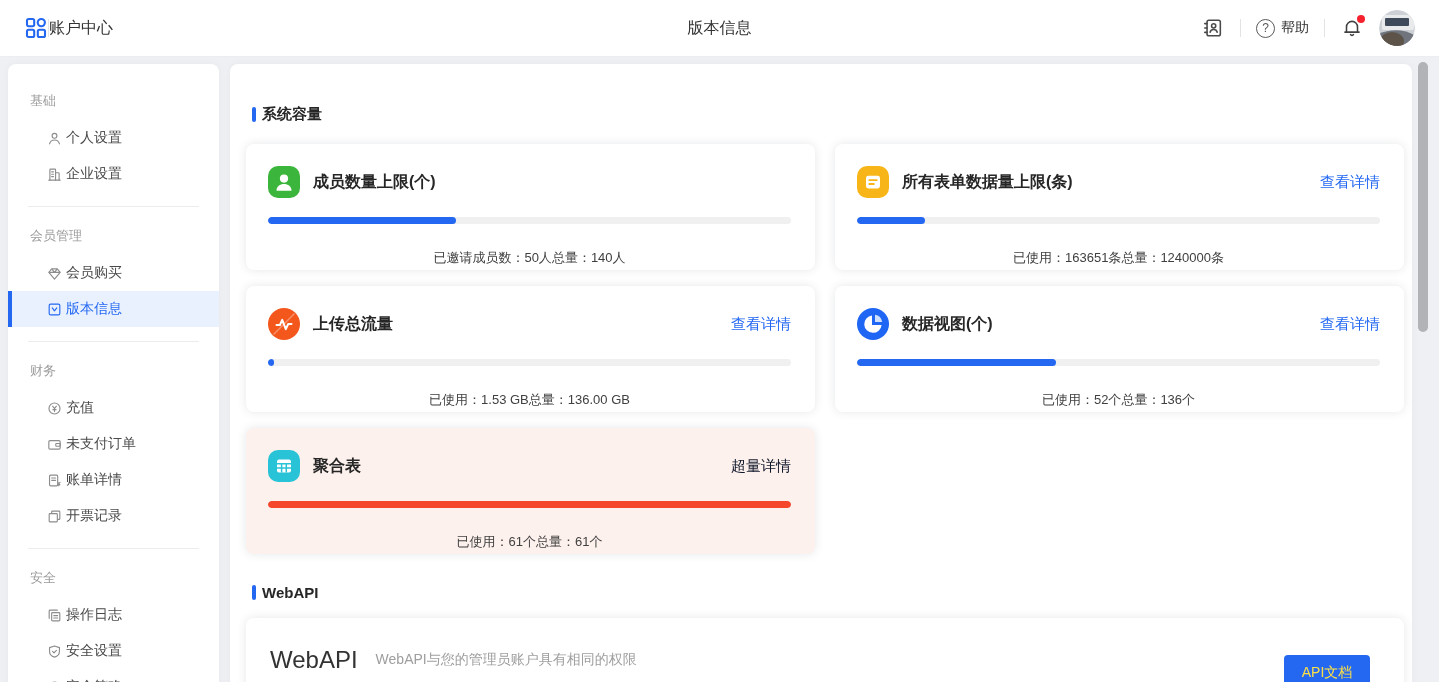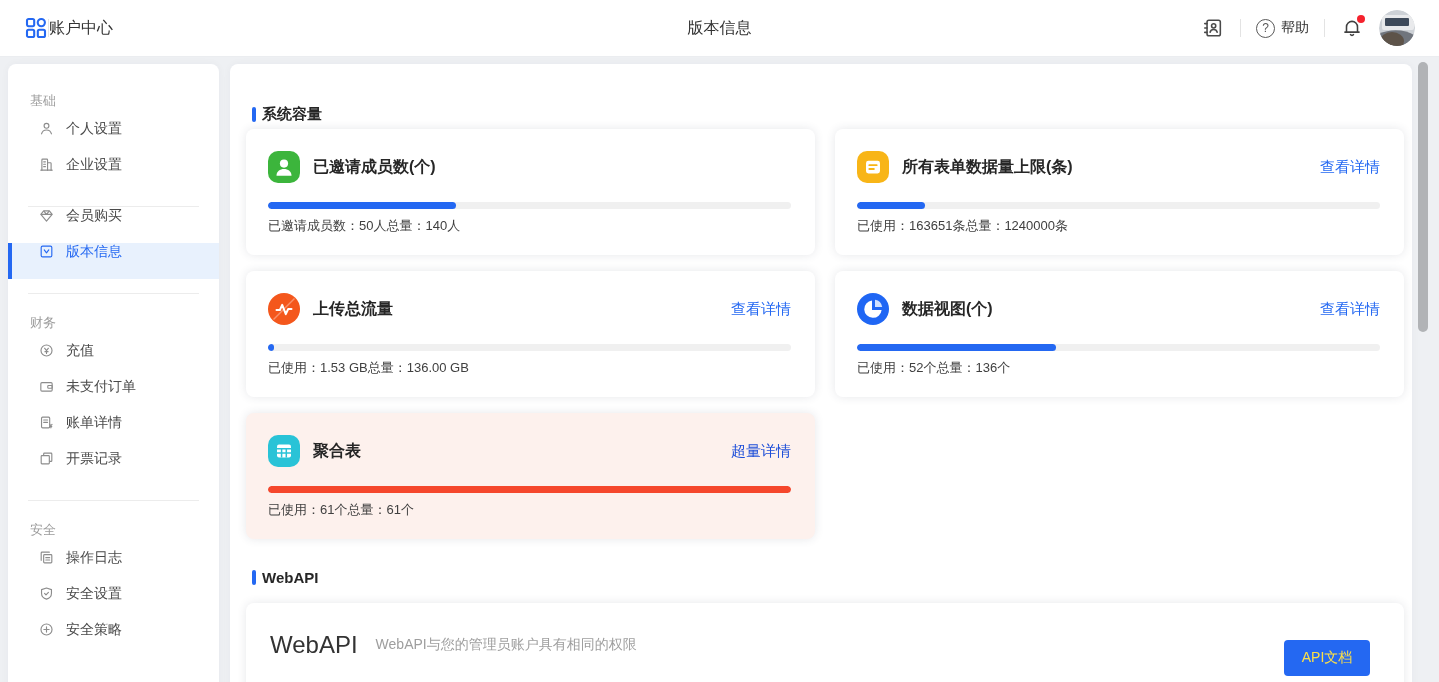--- a/index.html
+++ b/index.html
@@ -16,40 +16,40 @@
 .hicon{display:flex;align-items:center;justify-content:center;width:24px;height:24px;cursor:pointer}
 .help{display:flex;align-items:center;gap:6px;font-size:14px;color:#333;cursor:pointer}
 .qmark{width:19px;height:19px;border:1.5px solid #595959;border-radius:50%;display:flex;align-items:center;justify-content:center;font-size:12px;color:#595959}
 .bell-wrap{position:relative;cursor:pointer}
 .bell-dot{position:absolute;top:-1px;right:-1px;width:8px;height:8px;border-radius:50%;background:#f5222d}
 .avatar{width:36px;height:36px;border-radius:50%;overflow:hidden;cursor:pointer;flex:none}
 
 
 .sidebar{position:absolute;left:8px;top:64px;width:211px;height:700px;background:#fff;border-radius:8px;padding-top:8px;box-shadow:0 0 8px rgba(50,60,80,.04)}
 .side-section-title{font-size:13px;color:#9c9c9c;padding:20px 22px 10px}
-.side-item{display:flex;align-items:flex-start;gap:11px;height:36px;padding-left:30px;font-size:14px;color:#4a4a4a;cursor:pointer;position:relative}
+.side-item{display:flex;align-items:center;gap:3px;height:36px;padding-left:38px;font-size:14px;color:#4a4a4a;cursor:pointer;position:relative}
 .side-item svg{width:17px;height:17px;flex:none}
 .side-item.active{background:#e8f1fd;color:#2468f2}
 .side-item.active::before{content:"";position:absolute;left:0;top:0;width:4px;height:100%;background:#2468f2}
 .side-div{height:1px;background:#ececec;margin:14px 20px 0}
 
 
 .main{position:absolute;left:230px;top:64px;width:1182px;height:700px;background:#fff;border-radius:8px;padding:42px 8px 0 16px;box-shadow:0 0 8px rgba(50,60,80,.04)}
-.section-head{display:flex;align-items:center;gap:6px;margin-left:6px;height:16px;margin-bottom:7px}
+.section-head{display:flex;align-items:center;gap:6px;margin-left:6px;height:16px;margin-bottom:22px}
 .section-bar{width:4px;height:15px;border-radius:2px;background:#2468f2;flex:none}
 .section-title{font-size:15px;font-weight:bold;color:#262626}
 .cards{display:flex;flex-wrap:wrap;gap:16px 20px;width:1158px}
 .card{width:569px;height:126px;background:#fff;border-radius:8px;box-shadow:0 0 10px rgba(50,60,80,.12);padding:22px 24px 0 22px}
 .card-top{display:flex;align-items:center}
 .cicon{width:32px;height:32px;margin-right:13px;flex:none}
 .card-title{font-size:16px;font-weight:bold;color:#262626}
 .card-link{margin-left:auto;font-size:15px;color:#2468f2;cursor:pointer}
 .bar{margin-top:19px;height:7px;border-radius:4px;background:#f0f0f0;overflow:hidden}
 .bar-fill{height:100%;border-radius:4px;background:#2468f2}
-.card-labels{display:flex;justify-content:flex-start;margin-top:8px;font-size:13px;color:#404040}
+.card-labels{display:flex;justify-content:center;margin-top:25px;font-size:13px;color:#404040}
 .webapi-head{margin-top:30px;margin-bottom:18px}
 .webapi-card{width:1158px;height:150px;background:#fff;border-radius:8px;box-shadow:0 0 10px rgba(50,60,80,.12);display:flex;align-items:flex-start;padding:0 34px 0 24px}
 .webapi-left{display:flex;align-items:center;margin-top:28px}
 .webapi-title{font-size:24px;color:#333}
 .webapi-desc{font-size:14px;color:#9e9e9e;margin-left:18px}
 .api-btn{width:86px;height:36px;background:#2468f2;color:#fde047;font-size:14px;border:none;border-radius:4px;margin-left:auto;margin-top:37px;cursor:pointer;font-family:inherit}
 
 
 .scroll-thumb{position:absolute;left:1418px;top:62px;width:10px;height:270px;border-radius:5px;background:#b1b3b6;cursor:pointer;z-index:6}
 </style>
@@ -127,20 +127,21 @@
     <svg viewBox="0 0 24 24" fill="none" stroke="#8c8c8c" stroke-width="1.6" stroke-linecap="round" stroke-linejoin="round">
         <path d="M5.5 20V5.5a1 1 0 0 1 1-1h6a1 1 0 0 1 1 1V20"></path>
         <path d="M13.5 9.5h4a1 1 0 0 1 1 1V20"></path>
         <path d="M4 20h16"></path>
         <path d="M8 8.2h2.5M8 11.6h2.5M8 15h2.5"></path>
       </svg>
     <span>企业设置</span>
   </div>
   <div class="side-div"></div>
 
+  <div class="side-section-title">会员管理</div>
   <div class="side-item">
     <svg viewBox="0 0 24 24" fill="none" stroke="#8c8c8c" stroke-width="1.6" stroke-linejoin="round">
         <path d="M8 5.5h8l4 5-8 9.3-8-9.3z"></path>
         <path d="M8 5.5l4 5 4-5M4 10.5h16"></path>
       </svg>
     <span>会员购买</span>
   </div>
   <div class="side-item active">
     <svg viewBox="0 0 24 24" fill="none" stroke="#2468f2" stroke-width="1.6" stroke-linecap="round" stroke-linejoin="round">
         <rect x="4.5" y="4.5" width="15" height="15" rx="2"></rect>
@@ -218,21 +219,21 @@
 
     <div class="card">
       <div class="card-top">
         <span class="cicon">
           <svg viewBox="0 0 32 32">
               <rect width="32" height="32" rx="10" fill="#3cb53c"></rect>
               <circle cx="16" cy="12.6" r="4.1" fill="#fff"></circle>
               <path d="M8.5 24.8c0-4.3 3.4-6.7 7.5-6.7s7.5 2.4 7.5 6.7z" fill="#fff"></path>
             </svg>
         </span>
-        <span class="card-title">已邀请成员数(个)</span>
+        <span class="card-title">成员数量上限(个)</span>
 
       </div>
       <div class="bar">
           <div class="bar-fill" style="width: 36%; background: rgb(36, 104, 242);"></div>
         </div>
       <div class="card-labels">
         <span>已邀请成员数：50人</span>
         <span>总量：140人</span>
       </div>
     </div>
@@ -303,21 +304,21 @@
     <div class="card" style="background: rgb(253, 241, 237);">
       <div class="card-top">
         <span class="cicon">
           <svg viewBox="0 0 32 32">
               <rect width="32" height="32" rx="10" fill="#29c3d7"></rect>
               <rect x="9" y="9.5" width="14" height="13" rx="2" fill="#fff"></rect>
               <path d="M9 13.8h14M9 18h14M13.6 13.8v8.7M18.3 13.8v8.7" stroke="#29c3d7" stroke-width="1.5"></path>
             </svg>
         </span>
         <span class="card-title">聚合表</span>
-        <span class="card-link" style="color: #1d4ed8;">超量详情</span>
+        <span class="card-link" style="color: #0f172a;">超量详情</span>
       </div>
       <div class="bar">
           <div class="bar-fill" style="width: 100%; background: rgb(245, 71, 44);"></div>
         </div>
       <div class="card-labels">
         <span>已使用：61个</span>
         <span>总量：61个</span>
       </div>
     </div>
   </div>

